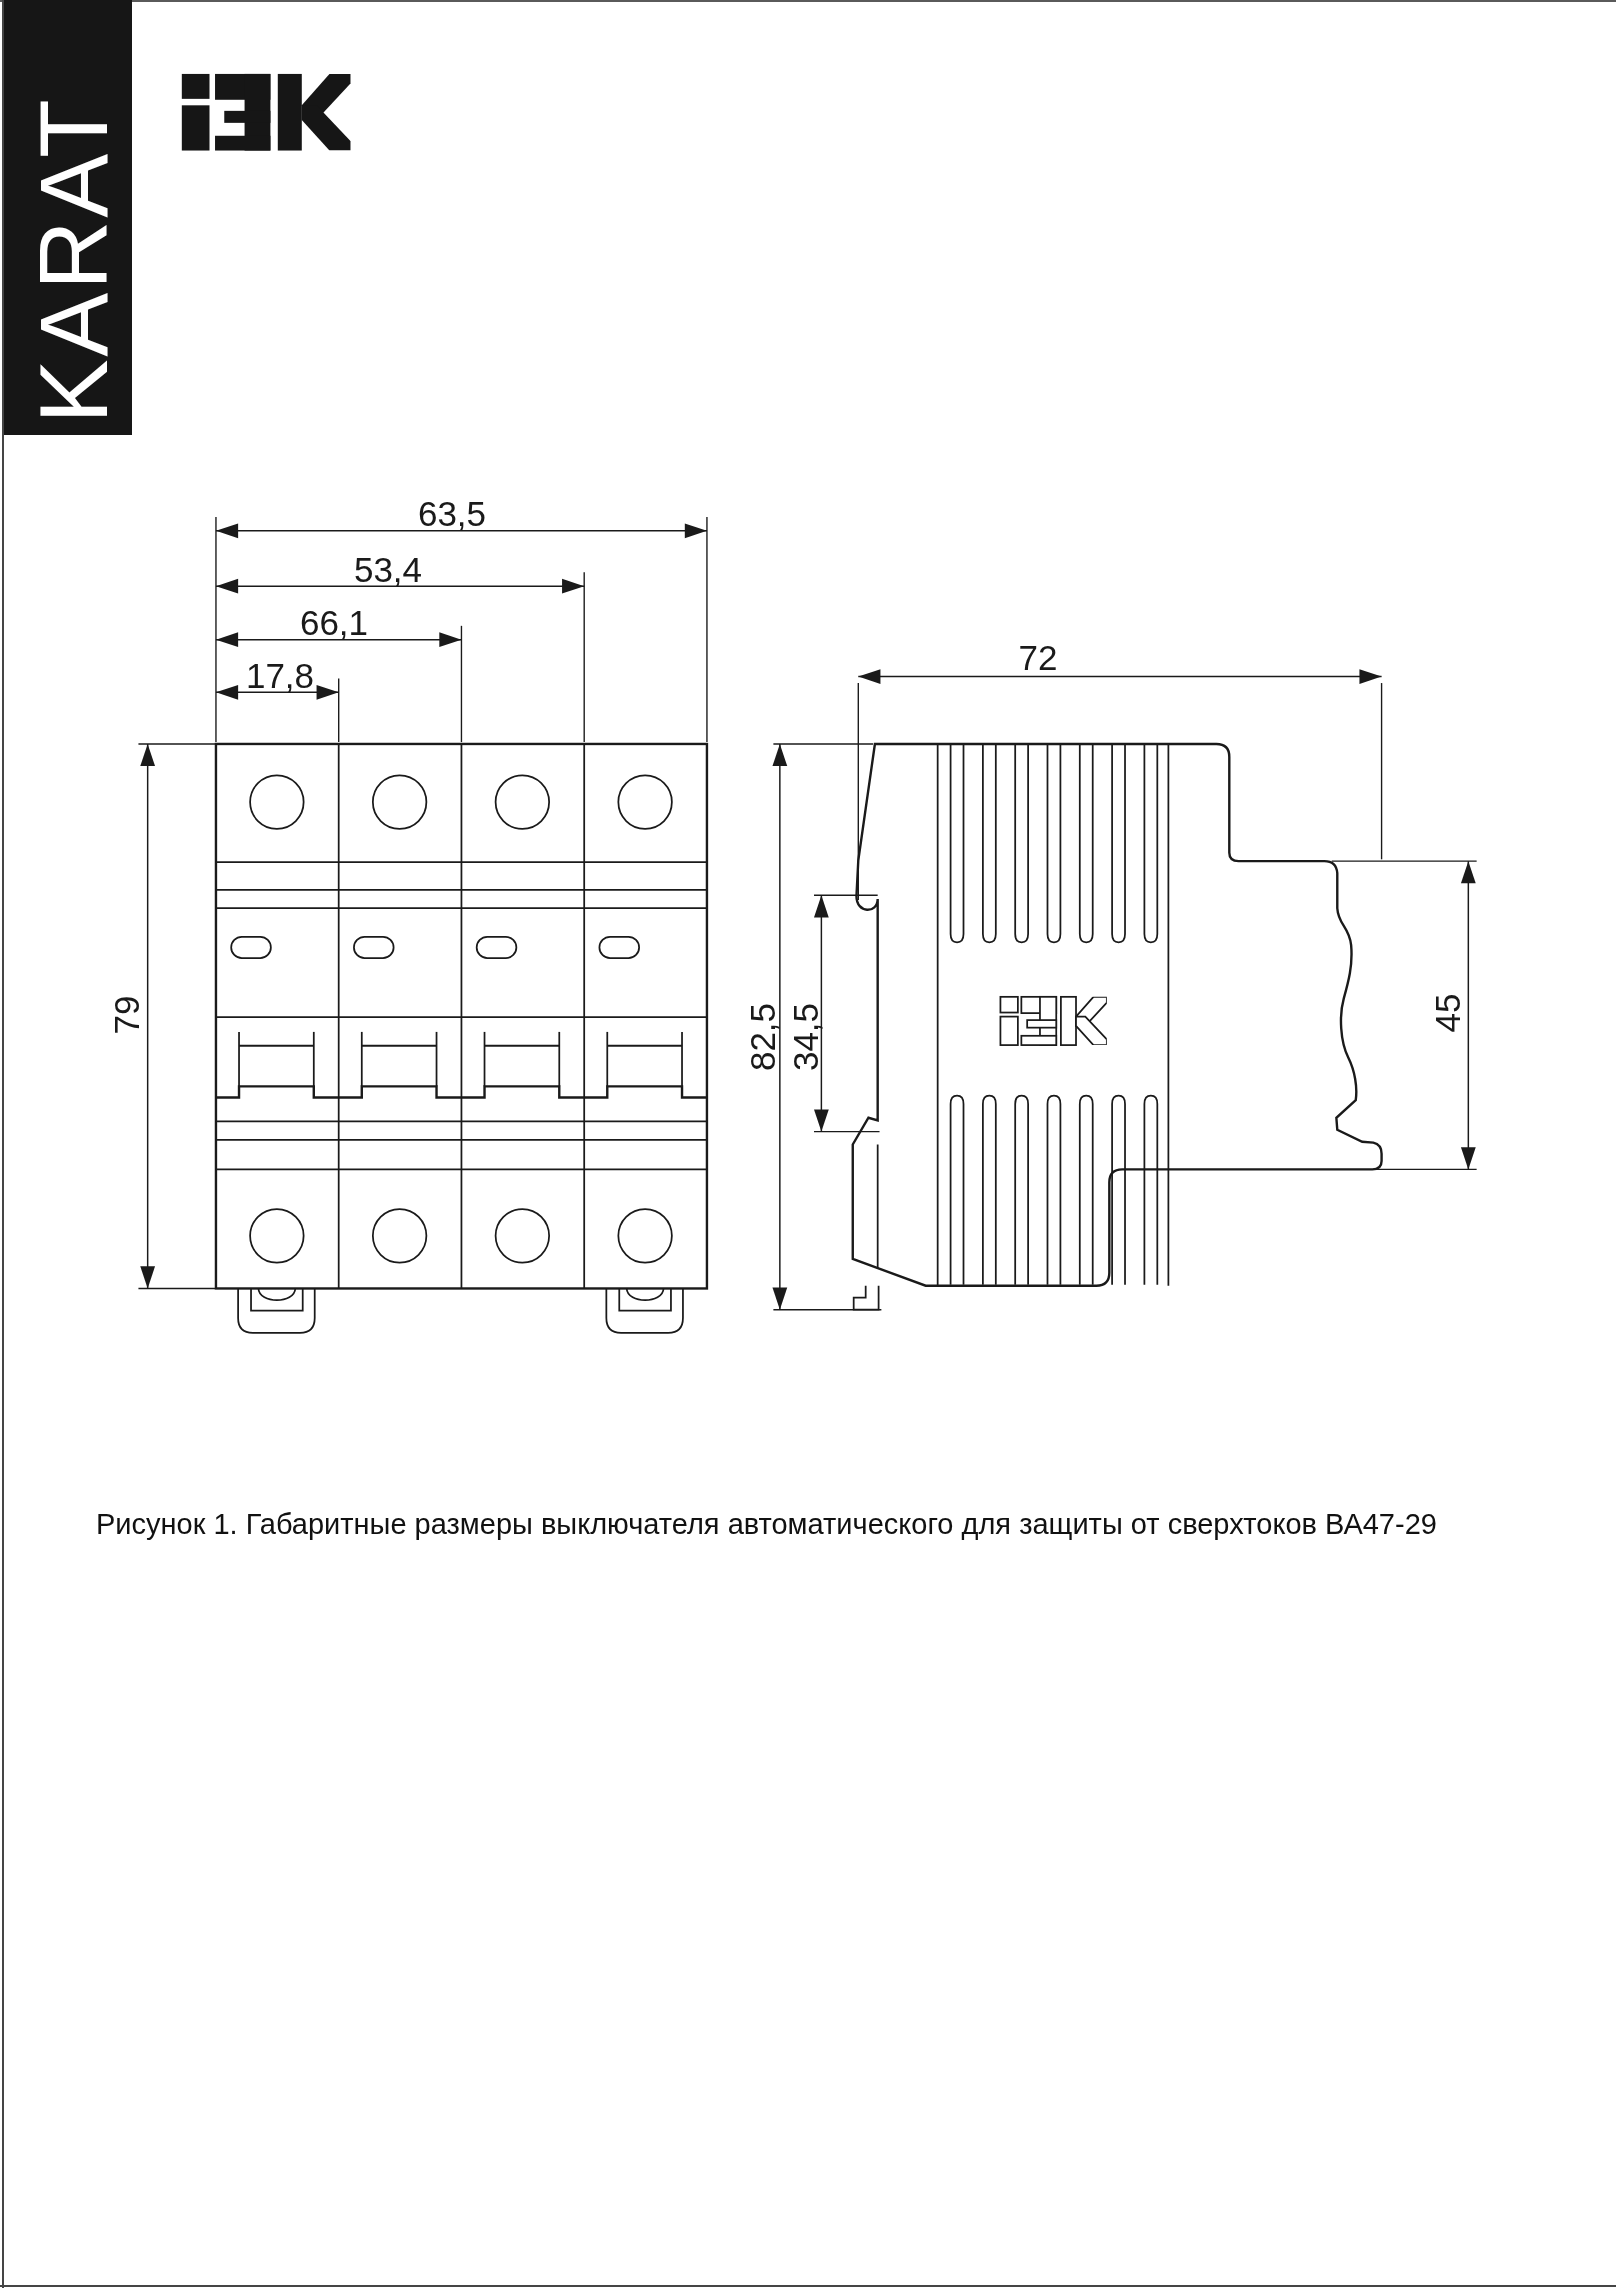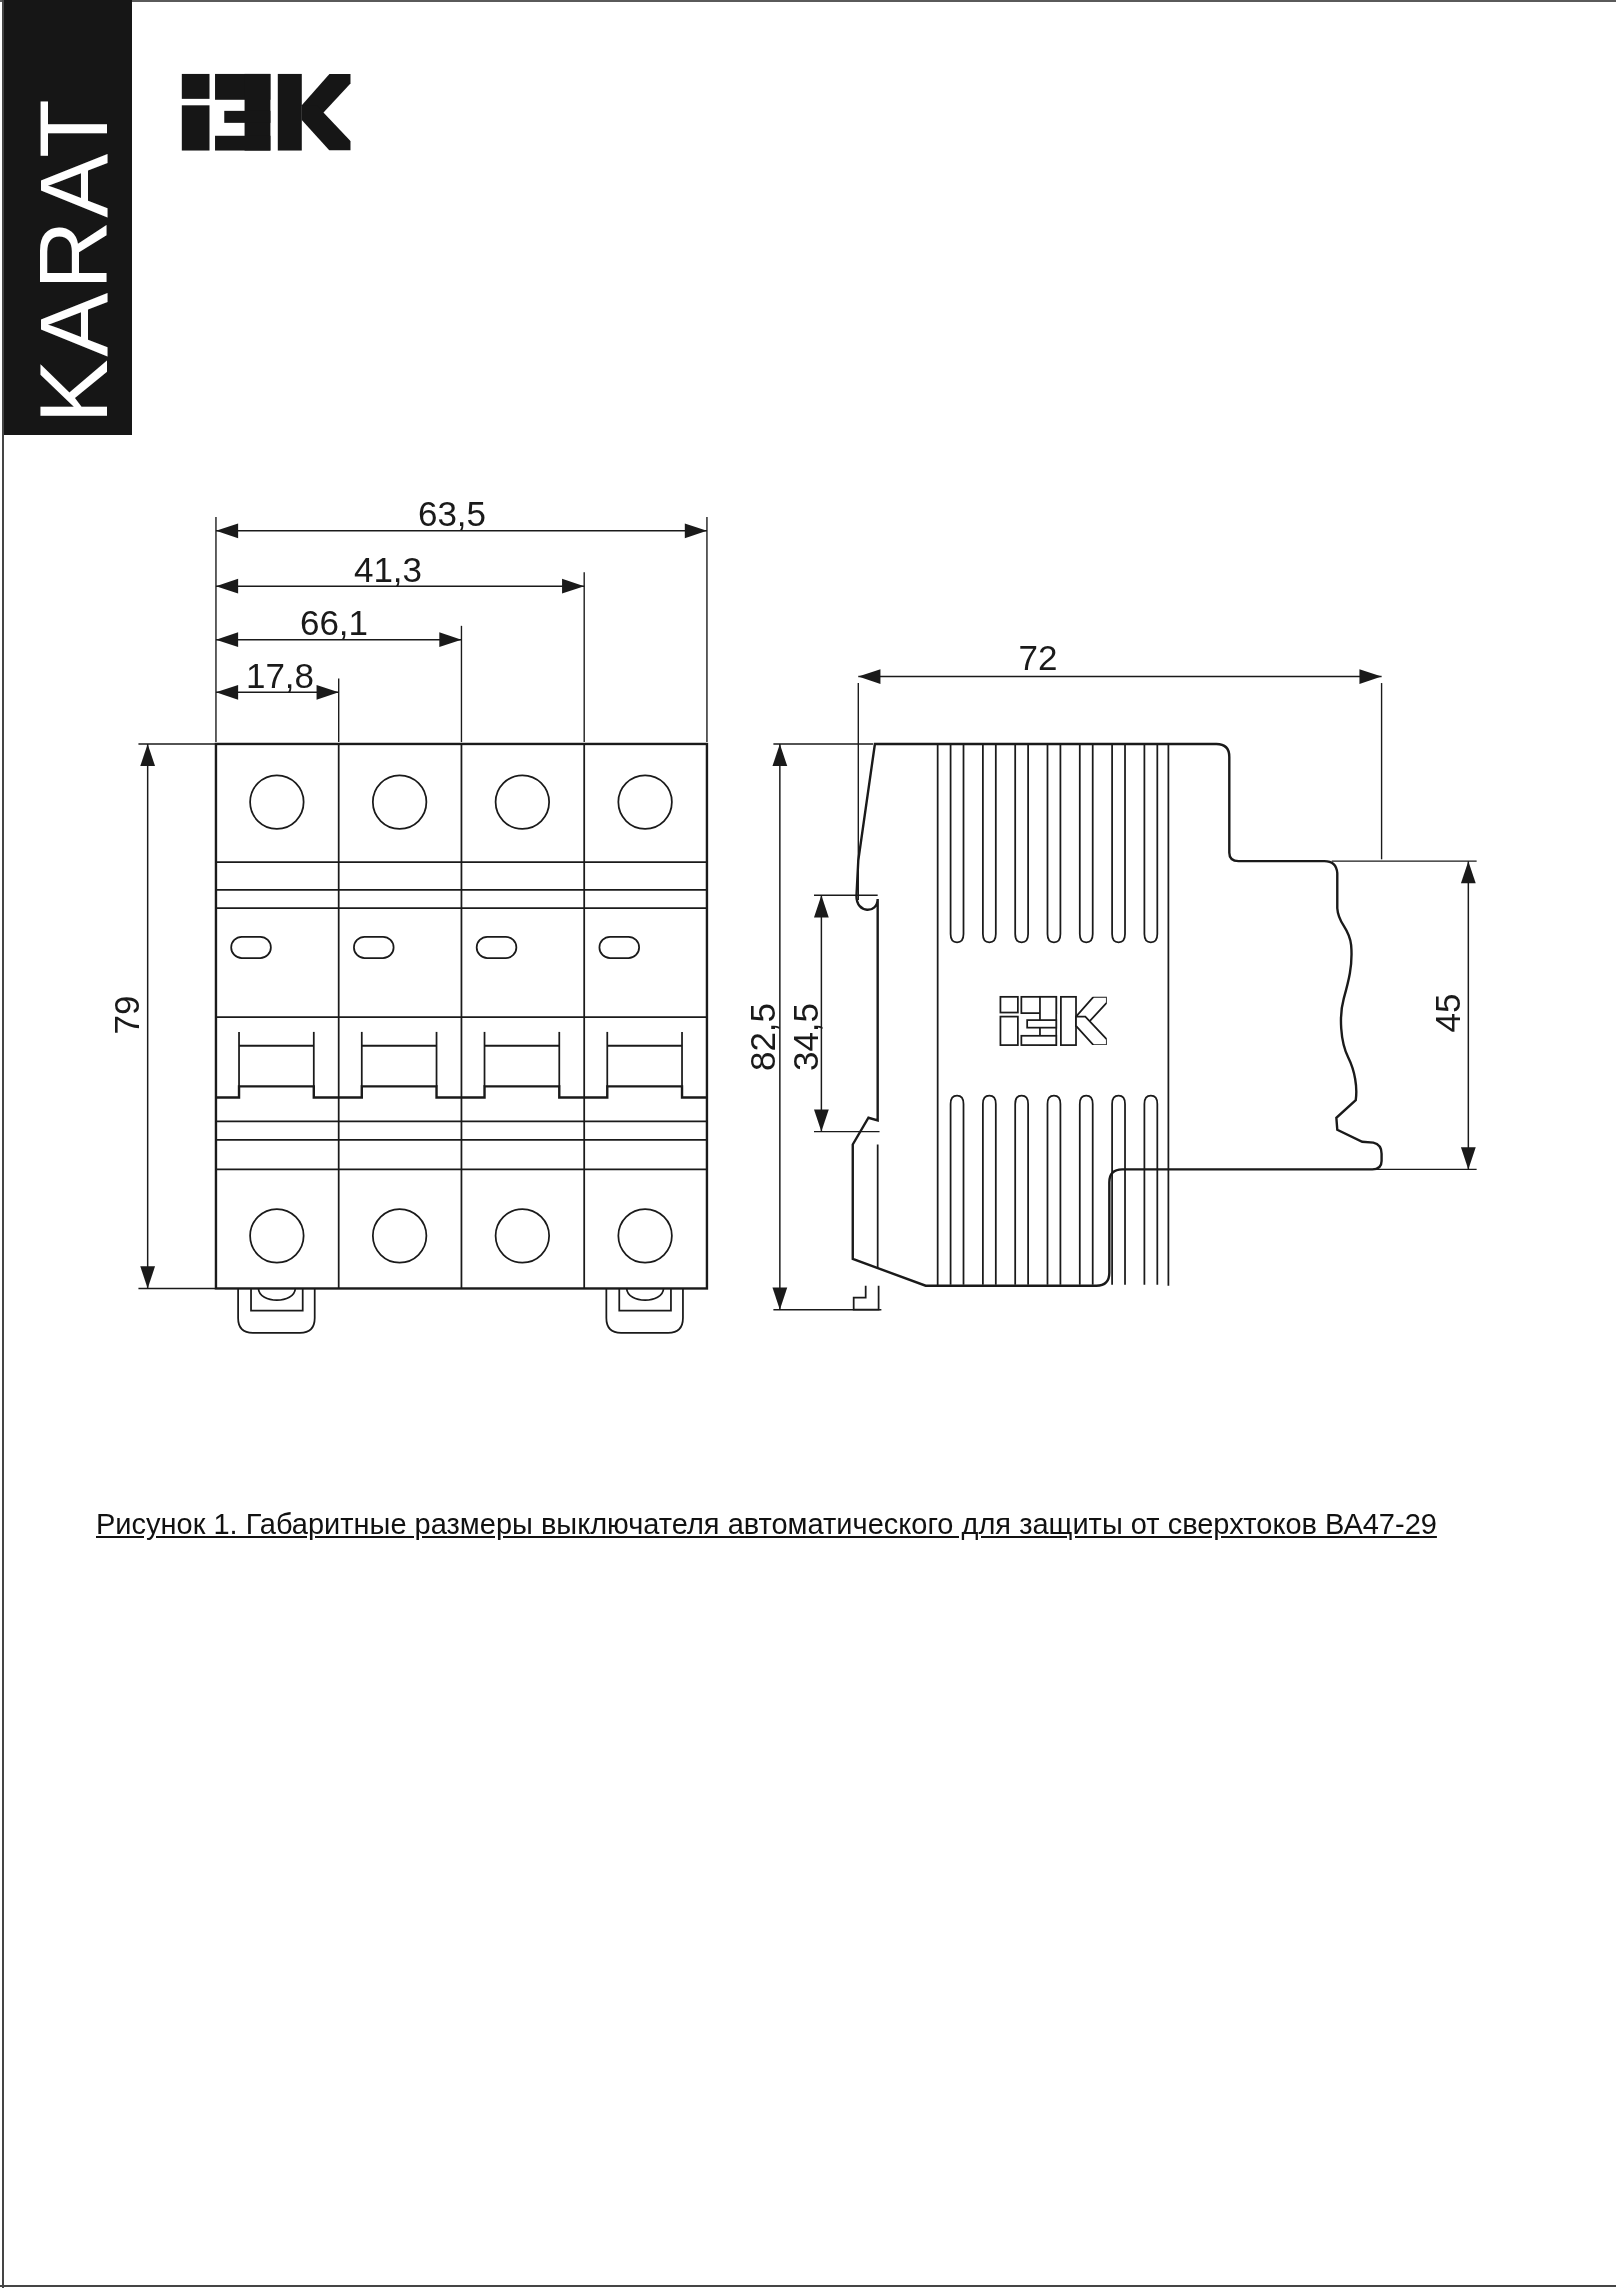--- a/index.html
+++ b/index.html
@@ -16,21 +16,21 @@
   .w25{stroke-width:2.6;}
   .w18{stroke-width:1.9;}
   .dimline{stroke:#1a1a1a;stroke-width:1.6;fill:none;}
   .extline{stroke:#1a1a1a;stroke-width:1.5;fill:none;}
   .arr{fill:#1a1a1a;stroke:none;}
   .logo-solid{fill:#161616;stroke:none;}
   .logo-outline{fill:#ffffff;stroke:#1a1a1a;stroke-width:3;}
   .dim-label{position:absolute;font-size:35px;color:#1a1a1a;white-space:nowrap;
     transform:translate(-50%,-50%);line-height:1;}
   .dim-label.vert{transform:translate(-50%,-50%) rotate(-90deg);}
-  .caption{position:absolute;left:96px;top:1508px;font-size:29px;color:#111111;white-space:nowrap;text-decoration:underline;}
+  .caption{position:absolute;left:96px;top:1508px;font-size:29px;color:#111111;white-space:nowrap;}
 </style>
 </head>
 <body>
 
 <div class="page">
 
   <div class="border-top"></div>
   <div class="border-left"></div>
   <div class="border-bottom"></div>
 
@@ -210,21 +210,21 @@
 
       <line x1="1443" y1="933" x2="1600" y2="933" class="extline"></line>
       <line x1="1490" y1="1267" x2="1600" y2="1267" class="extline"></line>
       <line x1="1591" y1="933" x2="1591" y2="1267" class="dimline"></line>
       <polygon class="arr" points="1591,933 1583,957 1599,957"></polygon>
       <polygon class="arr" points="1591,1267 1583,1243 1599,1243"></polygon>
     </g>
   </svg>
 
   <div class="dim-label" style="left:452px;top:513px;">63,5</div>
-  <div class="dim-label" style="left:388px;top:569px;">41,3</div>
+  <div class="dim-label" style="left:388px;top:569px;">53,4</div>
   <div class="dim-label" style="left:334px;top:622px;">66,1</div>
   <div class="dim-label" style="left:280px;top:675px;">17,8</div>
   <div class="dim-label vert" style="left:126px;top:1015px;">79</div>
   <div class="dim-label" style="left:1038px;top:657px;">72</div>
   <div class="dim-label vert" style="left:762px;top:1037px;">82,5</div>
   <div class="dim-label vert" style="left:805px;top:1037px;">34,5</div>
   <div class="dim-label vert" style="left:1447px;top:1013px;">45</div>
 
   <div class="caption">Рисунок 1. Габаритные размеры выключателя автоматического для защиты от сверхтоков ВА47-29</div>
 </div>

